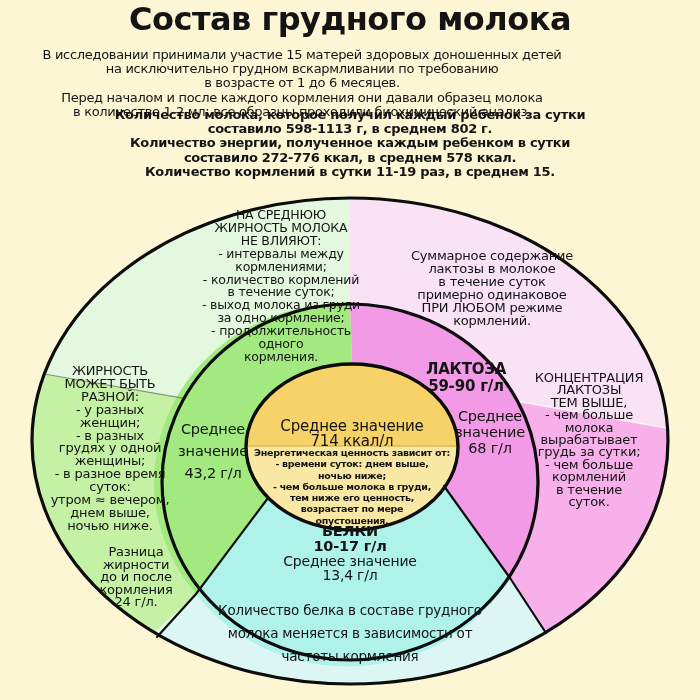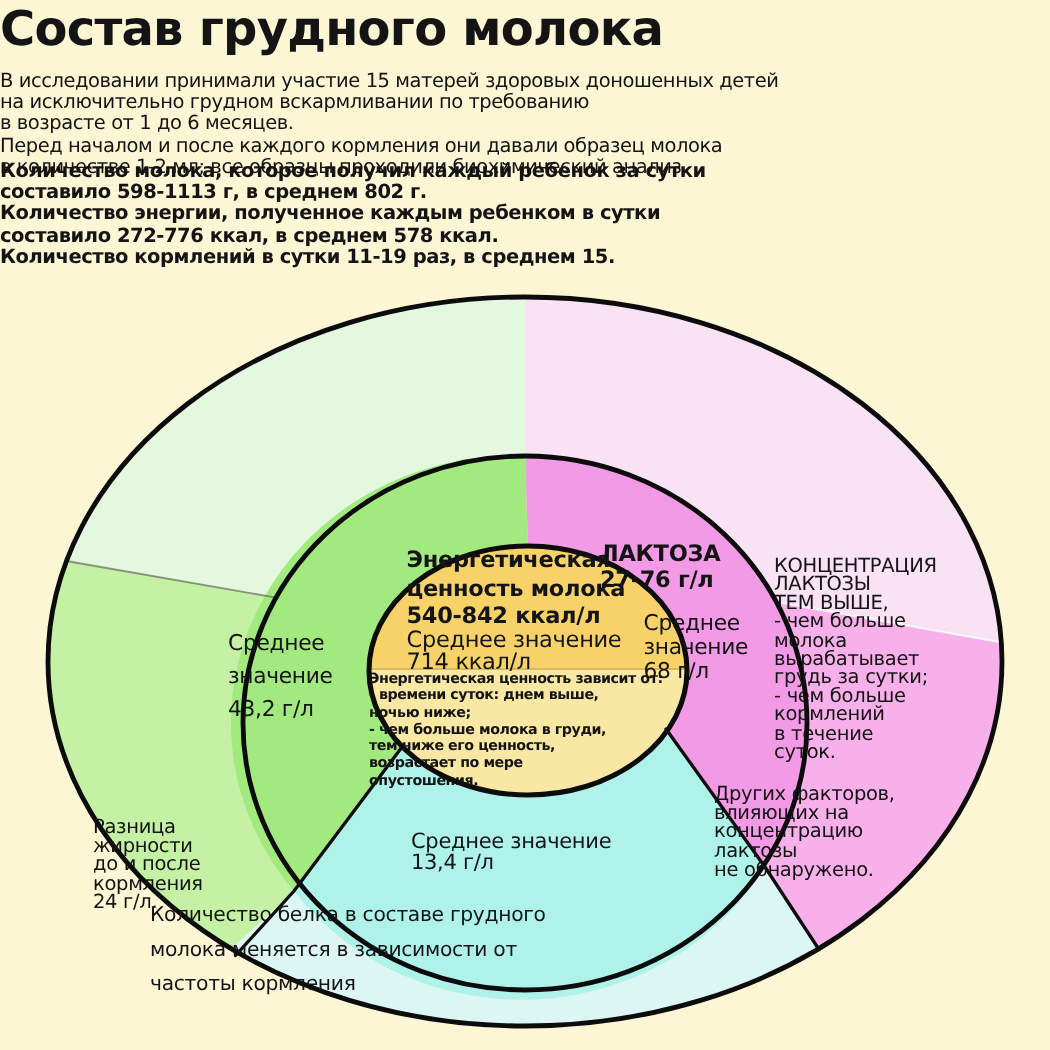--- a/index.html
+++ b/index.html
@@ -8,21 +8,21 @@
     background:#fcf6d5;
     font-family:"DejaVu Sans",sans-serif;
     color:#141414;
     overflow:hidden;
   }
   .stage{position:relative;width:700px;height:700px;}
   .stage svg{position:absolute;left:0;top:0;}
   .tb{
     position:absolute;
     white-space:pre-line;
-    text-align:left;
+    text-align:center;
     letter-spacing:-0.2px;
   }
   .b{font-weight:bold;}
   #title      {left:0;   top:6;   width:700px; font-size:32px; font-weight:bold; letter-spacing:-0.5px;}
   #intro-n    {left:0;   top:48px;  width:604px; font-size:13px;   line-height:14.2px; letter-spacing:-0.3px;}
   #intro-b    {left:0;   top:108px; width:700px; font-size:13px;   line-height:14.2px; letter-spacing:-0.3px;}
   #seg-mint   {left:158px;top:209px; width:246px; font-size:12.5px; line-height:12.9px;}
   #seg-ppink  {left:368px;top:249px; width:248px; font-size:13px;   line-height:13.1px;}
   #seg-green1 {left:24px; top:365px; width:172px; font-size:13px;   line-height:12.9px;}
   #seg-green2 {left:62px; top:546px; width:148px; font-size:13px;   line-height:12.6px;}
@@ -71,59 +71,84 @@
 на исключительно грудном вскармливании по требованию
 в возрасте от 1 до 6 месяцев.
 Перед началом и после каждого кормления они давали образец молока
 в количестве 1-2 мл; все образцы проходили биохимический анализ.</div>
   <div class="tb b" id="intro-b">Количество молока, которое получил каждый ребенок за сутки
 составило 598-1113 г, в среднем 802 г.
 Количество энергии, полученное каждым ребенком в сутки
 составило 272-776 ккал, в среднем 578 ккал.
 Количество кормлений в сутки 11-19 раз, в среднем 15.</div>
 
+  <div class="tb" id="seg-mint">НА СРЕДНЮЮ
+ЖИРНОСТЬ МОЛОКА
+НЕ ВЛИЯЮТ:
+- интервалы между
+кормлениями;
+- количество кормлений
+в течение суток;
+- выход молока из груди
+за одно кормление;
+- продолжительность
+одного
+кормления.</div>
+  <div class="tb" id="seg-ppink">Суммарное содержание
+лактозы в молокое
+в течение суток
+примерно одинаковое
+ПРИ ЛЮБОМ режиме
+кормлений.</div>
+  <div class="tb" id="seg-green1">ЖИРНОСТЬ
+МОЖЕТ БЫТЬ
+РАЗНОЙ:
+- у разных
+женщин;
+- в разных
+грудях у одной
+женщины;
+- в разное время
+суток:
+утром ≈ вечером,
+днем выше,
+ночью ниже.</div>
   <div class="tb" id="seg-green2">Разница
 жирности
 до и после
 кормления
 24 г/л.</div>
   <div class="tb" id="seg-magA">КОНЦЕНТРАЦИЯ
 ЛАКТОЗЫ
 ТЕМ ВЫШЕ,
 - чем больше
 молока
 вырабатывает
 грудь за сутки;
 - чем больше
 кормлений
 в течение
 суток.</div>
-  <div class="tb" id="seg-magB">Других факторов,
-влияющих на
-концентрацию
-лактозы
-не обнаружено.</div>
   <div class="tb" id="seg-cyan">Количество белка в составе грудного
 молока меняется в зависимости от
 частоты кормления</div>
 
   <div class="tb" id="fats-s">Среднее
 значение
 43,2 г/л</div>
   <div class="tb b" id="lact-t">ЛАКТОЗА
-27-76 г/л</div>
+59-90 г/л</div>
   <div class="tb" id="lact-s">Среднее
 значение
 68 г/л</div>
+  <div class="tb b" id="prot-t">БЕЛКИ
+10-17 г/л</div>
   <div class="tb" id="prot-s">Среднее значение
 13,4 г/л</div>
 
-  <div class="tb b" id="ctr-t">Энергетическая
-ценность молока
-540-842 ккал/л</div>
   <div class="tb" id="ctr-s">Среднее значение
 714 ккал/л</div>
   <div class="tb b" id="ctr-n">Энергетическая ценность зависит от:
 - времени суток: днем выше,
 ночью ниже;
 - чем больше молока в груди,
 тем ниже его ценность,
 возрастает по мере
 опустошения.</div>
 

